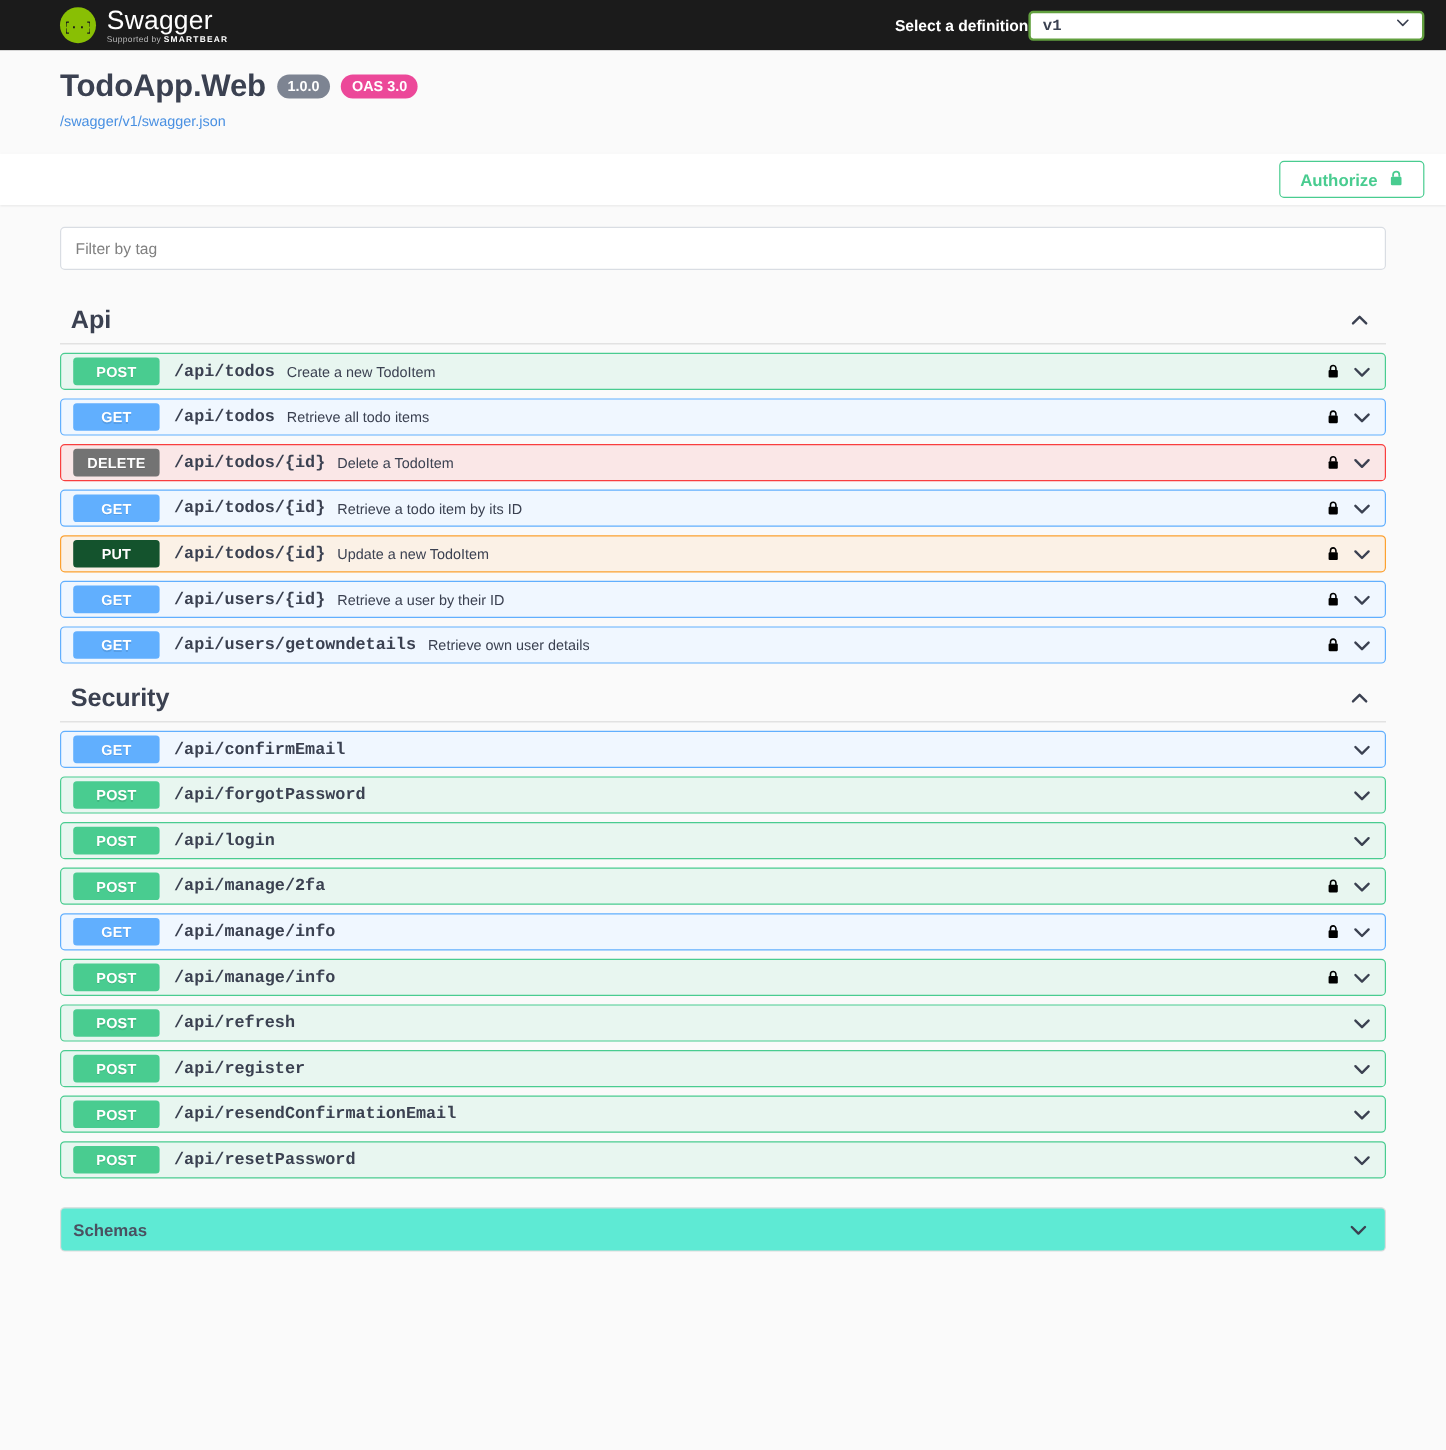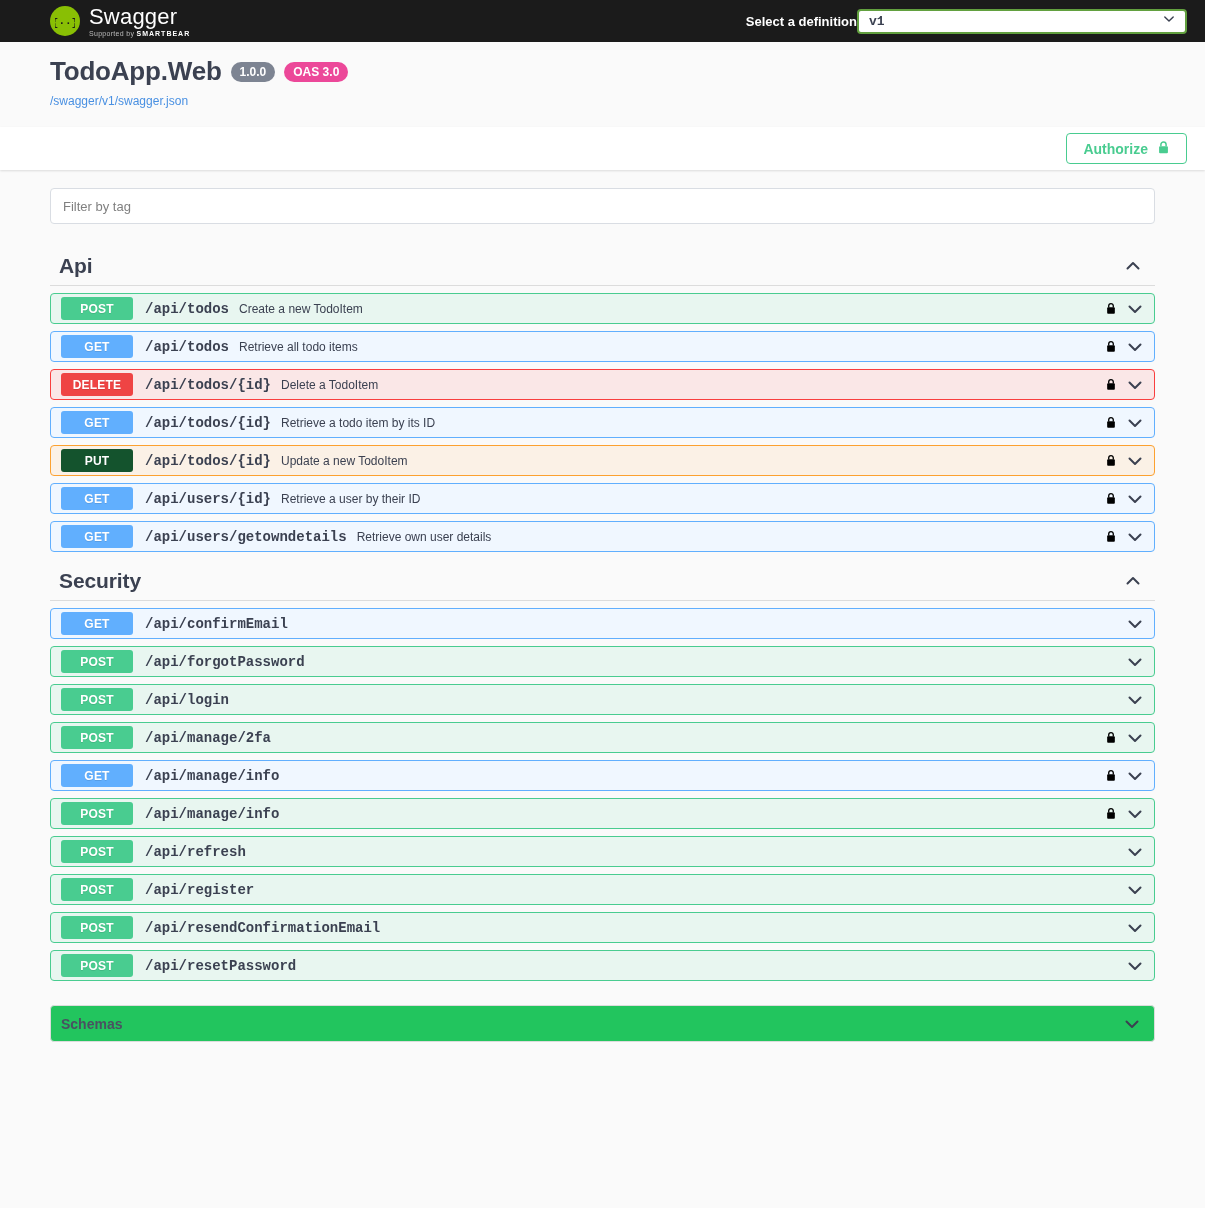--- a/index.html
+++ b/index.html
@@ -238,37 +238,37 @@
     text-overflow: ellipsis;
   }
   .op .spacer { margin-left: auto; }
   .op .lock { margin-right: 8px; display: flex; align-items: center; }
   .op .op-chev { display: flex; align-items: center; }
 
   
   .m-get    { background: #61affe; }
   .m-post   { background: #49cc90; }
   .m-put    { background: #14532d; }
-  .m-delete { background: #ef4444; }
+  .m-delete { background: #737373; }
 
   .op-get    { background: #f0f7ff; border-color: #61affe; }
   .op-post   { background: #e8f6f0; border-color: #49cc90; }
   .op-put    { background: #fbf1e6; border-color: #fca130; }
   .op-delete { background: #fae7e7; border-color: #f93e3e; }
 
   
   .schemas {
     margin: 24px 40px 0 40px;
   }
   .schemas-header {
     display: flex;
     align-items: center;
     border: 1px solid #dcdcdc;
     border-radius: 4px;
-    background: #22c55e;
+    background: #5eead4;
     height: 37px;
     padding: 0 12px 0 10px;
     cursor: pointer;
   }
   .schemas-title {
     font-size: 14px;
     font-weight: bold;
     color: #4a5161;
   }
   .schemas-arrow { margin-left: auto; display: flex; align-items: center; }

